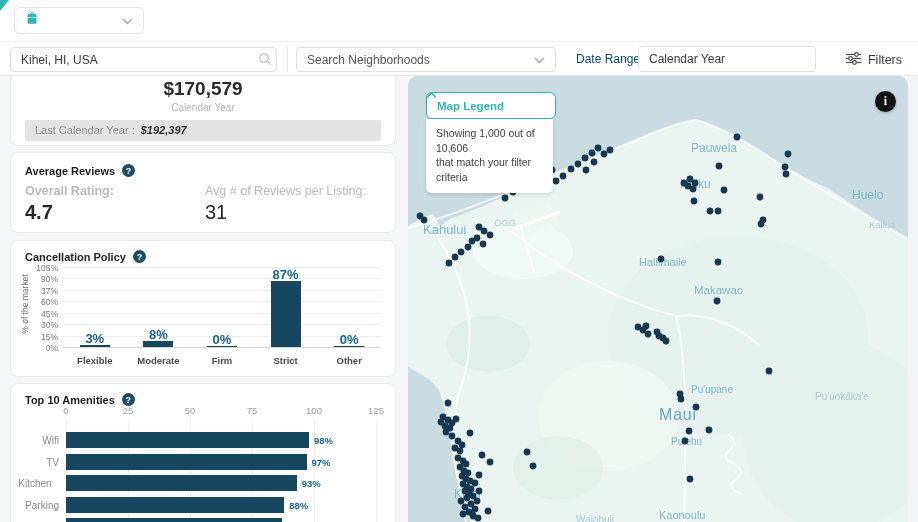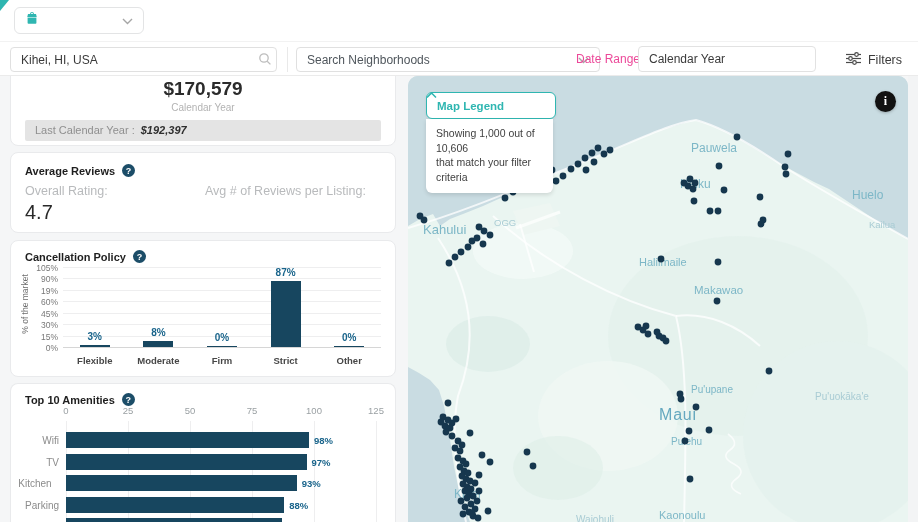--- a/index.html
+++ b/index.html
@@ -10,51 +10,51 @@
   .topbar { position:absolute; top:0; left:0; right:0; height:41px; background:#fff; }
   .corner-accent { position:absolute; left:0; top:0; width:0; height:0; border-left:9px solid #2fb6b1; border-bottom:11px solid transparent; }
   .menu-btn { position:absolute; left:14px; top:7px; width:130px; height:27px; border:1px solid #e3e4e5; border-radius:6px; background:#fff; display:flex; align-items:center; gap:7px; padding:0 10px; font-size:12px; color:#3c3c3c; cursor:pointer; }
   .menu-btn .chev { margin-left:auto; }
 
   
   .toolbar { position:absolute; top:41px; left:0; right:0; height:35px; background:#fff; border-top:1px solid #f2f2f2; border-bottom:1px solid #ebebeb; }
   .loc-input { position:absolute; left:10px; top:5px; width:267px; height:25px; border:1px solid #e0e0e0; border-radius:4px; font-size:12px; color:#3a3a3a; padding:0 26px 0 10px; font-family:"Liberation Sans",sans-serif; background:#fff; }
   .loc-search-ic { position:absolute; left:258px; top:10px; }
   .tb-divider { position:absolute; left:287px; top:5px; width:1px; height:25px; background:#e9e9e9; }
-  .hood-select { position:absolute; left:296px; top:5px; width:304px; height:25px; border:1px solid #e0e0e0; border-radius:4px; background:#fff; display:flex; align-items:center; padding:8px 10px; font-size:12px; color:#4f565c; cursor:pointer; }
+  .hood-select { position:absolute; left:296px; top:5px; width:260px; height:25px; border:1px solid #e0e0e0; border-radius:4px; background:#fff; display:flex; align-items:center; padding:8px 10px; font-size:12px; color:#4f565c; cursor:pointer; }
   .hood-select .chev { margin-left:auto; }
-  .dr-label { position:absolute; left:576px; top:0; height:35px; line-height:35px; font-size:12px; color:#ec4899; }
+  .dr-label { position:absolute; left:576px; top:0; height:35px; line-height:35px; font-size:12px; color:#0c4a6e; }
   .dr-input { position:absolute; left:638px; top:4px; width:178px; height:26px; border:1px solid #e2e2e2; border-radius:4px; font-size:12px; color:#3a3a3a; padding:0 10px; font-family:"Liberation Sans",sans-serif; background:#fff; }
   .filters-btn { position:absolute; right:16px; top:0; height:35px; display:flex; align-items:center; gap:7px; font-size:12.5px; color:#3a3a3a; cursor:pointer; }
 
   
   .main { position:absolute; top:76px; left:0; right:0; bottom:0; background:#f5f6f7; overflow:hidden; }
   .left { position:absolute; left:10px; top:0; width:386px; bottom:0; }
   .card { position:absolute; left:0; width:386px; background:#fff; border:1px solid #e9eaec; border-radius:8px; }
   .card-rev { top:-8px; height:78px; padding-top:9px; }
   .rev-value { text-align:center; font-size:19px; font-weight:bold; color:#2b2b2b; }
   .rev-period { text-align:center; font-size:10px; color:#b3b3b3; margin-top:2px; }
   .rev-compare { margin:7px 14px 0; height:21px; background:#e4e4e4; border-radius:2px; font-size:11px; line-height:21px; padding-left:10px; color:#8f8f8f; }
   .rev-compare b { color:#2f2f2f; margin-left:3px;font-style:italic; }
   .card-reviews { top:76px; height:81px; padding:11px 14px; }
   .card-title { font-size:11px; font-weight:bold; color:#1e1e1e; display:flex; align-items:center; gap:7px; }
   .help { width:13px; height:13px; border-radius:50%; background:#1c4d68; color:#fff; font-size:9px; font-weight:bold; display:flex; align-items:center; justify-content:center; cursor:pointer; flex:0 0 13px; }
   .rev-cols { display:flex; margin-top:7px; }
-  .rcol1 { width:180px; }
+  .rcol1 { width:180px;font-weight:bold; }
   .rlabel { font-size:12.5px; color:#b8babc; }
   .rvalue { font-size:20px; color:#2a2a2a; margin-top:3px; }
   .card-cancel { top:164px; height:137px; }
   .card-cancel .card-title { position:absolute; top:9px; left:14px; }
   #cancel-chart { position:absolute; inset:0; }
   .cgrid { position:absolute; left:52px; width:318px; height:1px; background:#eeeeef; }
   .cbase { position:absolute; left:52px; width:318px; height:1px; background:#d6d6d6; }
   .cytick { position:absolute; left:0; width:47px; text-align:right; font-size:8.5px; color:#787878; }
   .cylabel { position:absolute; left:-26px; top:58px; width:80px; text-align:center; font-size:8.5px; color:#6d6d6d; transform:rotate(-90deg); }
   .cbar { position:absolute; width:30px; background:#17465f; }
-  .cval { position:absolute; width:60px; text-align:center; font-size:10px; font-weight:bold; color:#19648b; }
+  .cval { position:absolute; width:60px; text-align:center; font-size:13px; font-weight:bold; color:#19648b; }
   .ccat { position:absolute; width:76px; text-align:center; font-size:9.5px; color:#474747;font-weight:bold; }
   .card-amen { top:307px; height:139px; border-radius:8px 8px 0 0; border-bottom:none; }
   .card-amen .card-title { position:absolute; top:9px; left:14px; }
   #amen-chart { position:absolute; inset:0; overflow:hidden; }
   .atick { position:absolute; top:21px; font-size:9.5px; color:#9aa0a3; transform:translateX(-50%); }
   .avgrid { position:absolute; top:37px; bottom:0; width:1px; background:#eeeeef; }
   .alabel { position:absolute; left:0; width:48px; text-align:right; font-size:10px; color:#8b8b8b; }
   .abar { position:absolute; height:16px; background:#17465f; }
   .aval { position:absolute; font-size:9.5px; font-weight:bold; color:#19648b; }
 
@@ -141,20 +141,21 @@
           <span>Average Reviews</span>
           <span class="help">?</span>
         </div>
         <div class="rev-cols">
           <div class="rcol1">
             <div class="rlabel">Overall Rating:</div>
             <div class="rvalue">4.7</div>
           </div>
           <div>
             <div class="rlabel">Avg # of Reviews per Listing:</div>
+            <div class="rvalue">31</div>
           </div>
         </div>
       </div>
 
       <div class="card card-cancel">
         <div class="card-title">
           <span>Cancellation Policy</span>
           <span class="help">?</span>
         </div>
         <div id="cancel-chart">
@@ -162,21 +163,21 @@
             <div class="cytick" style="top: 102px;">0%</div>
             <div class="cgrid" style="top: 94.5714px;"></div>
             <div class="cytick" style="top: 90.5714px;">15%</div>
             <div class="cgrid" style="top: 83.1429px;"></div>
             <div class="cytick" style="top: 79.1429px;">30%</div>
             <div class="cgrid" style="top: 71.7143px;"></div>
             <div class="cytick" style="top: 67.7143px;">45%</div>
             <div class="cgrid" style="top: 60.2857px;"></div>
             <div class="cytick" style="top: 56.2857px;">60%</div>
             <div class="cgrid" style="top: 48.8571px;"></div>
-            <div class="cytick" style="top: 44.8571px;">19%</div>
+            <div class="cytick" style="top: 44.8571px;">37%</div>
             <div class="cgrid" style="top: 37.4286px;"></div>
             <div class="cytick" style="top: 33.4286px;">90%</div>
             <div class="cgrid" style="top: 26px;"></div>
             <div class="cytick" style="top: 22px;">105%</div>
             <div class="cbase" style="top: 106px;"></div>
             <div class="cylabel">% of the market</div>
             <div class="cbar" style="left: 68.8px; top: 103.714px; height: 2.28571px;"></div>
             <div class="cval" style="left: 53.8px; top: 89.7143px;">3%</div>
             <div class="ccat" style="left: 45.8px; top: 114px;">Flexible</div>
             <div class="cbar" style="left: 132.4px; top: 99.9048px; height: 6.09524px;"></div>

